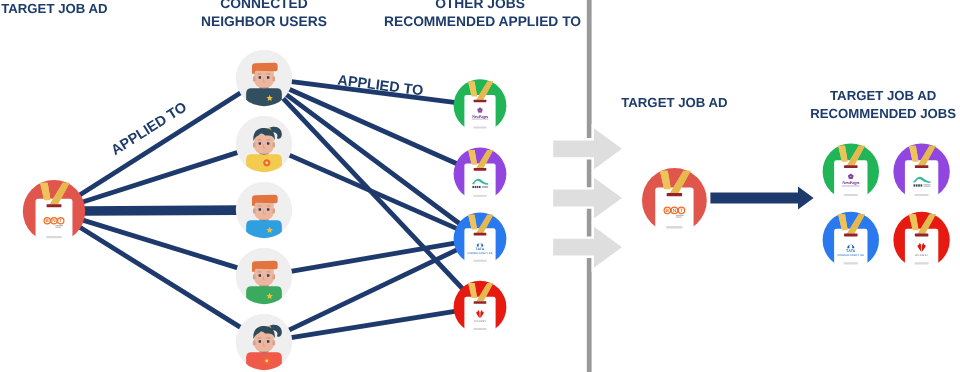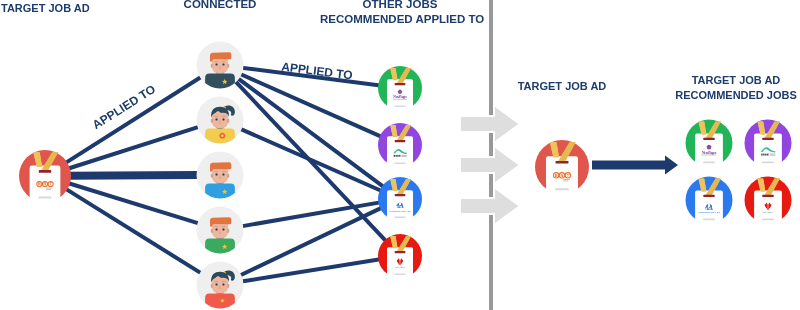--- a/index.html
+++ b/index.html
@@ -346,20 +346,21 @@
         <path d="M 592 160.5 L 665 160.5 L 665 155.5 L 678 165 L 665 174.5 L 665 169.5 L 592 169.5 Z" fill="#1e3a6d"></path>
       </g>
   </svg>
 
   <div class="hdr sm" id="hdr-target-left" style="left:0px;top:1px;width:120px;text-align:left;padding-left:1px;">
     <span>TARGET JOB AD</span>
   </div>
 
   <div class="hdr" id="hdr-users" style="left:150px;top:-3px;width:140px;">
     <div>CONNECTED</div>
+    <div>NEIGHBOR USERS</div>
   </div>
 
   <div class="hdr" id="hdr-jobs" style="left:320px;top:-3px;width:160px;">
     <div>OTHER JOBS</div>
     <div>RECOMMENDED APPLIED TO</div>
   </div>
 
   <div class="hdr sm" id="hdr-target-mid" style="left:502px;top:79px;width:120px;">
     <span>TARGET JOB AD</span>
   </div>

